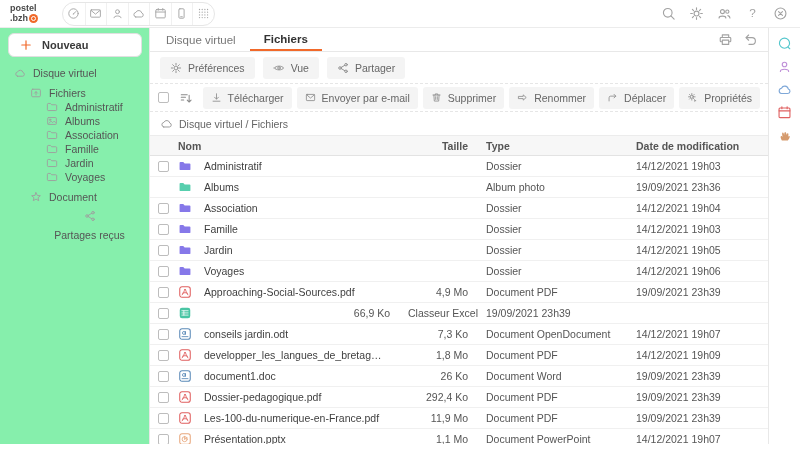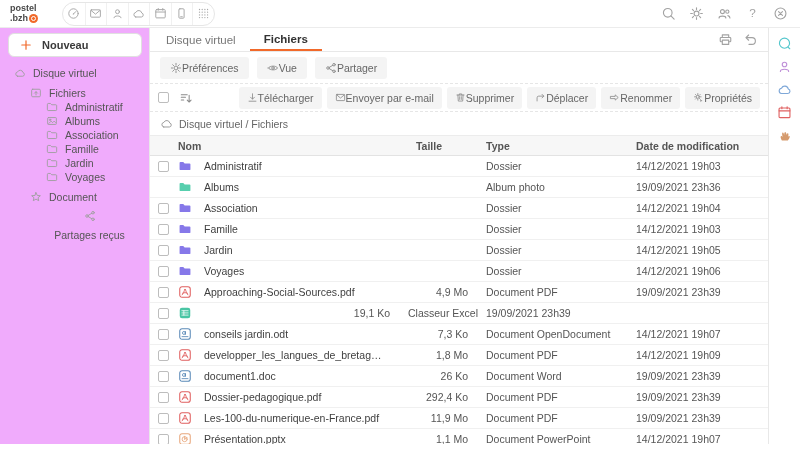--- a/index.html
+++ b/index.html
@@ -19,54 +19,54 @@
   .nav-pill{display:flex;align-items:stretch;border:1px solid #e6e6e6;border-radius:13px;height:24px;overflow:hidden;background:#fff}
   .nav-cell{width:21.5px;display:flex;align-items:center;justify-content:center;border-left:1px solid #f0f0f0;cursor:pointer}
   .nav-cell:first-child{border-left:none}
   .nav-cell .ic{width:13px;height:13px;color:#a8a8a8}
   .top-right{margin-left:auto;display:flex;align-items:center;gap:13px;padding-right:2px}
   .tr-btn{background:none;border:none;padding:0;width:15px;height:15px;display:flex;color:#a2a2a2}
   .tr-btn .ic{width:15px;height:15px;color:inherit}
 
   
   .body-row{flex:1;display:flex;min-height:0}
-  .sidebar{flex:0 0 150px;width:150px;border-right:1px solid #e8e8e8;padding-top:5px;background:#f0abfc}
+  .sidebar{flex:0 0 150px;width:150px;border-right:1px solid #e8e8e8;padding-top:5px;background:#86efac}
   .new-btn{margin:0 8px 9px;width:134px;height:24px;border:1px solid #e0e0e0;border-radius:6px;background:#fff;display:flex;align-items:center;gap:10px;padding:0 11px;font-weight:bold;font-size:11px;color:#3a3a3a}
   .new-btn .ic{width:12px;height:12px;color:#f1692a}
   .tree{display:flex;flex-direction:column;margin-top:4px}
   .tree-item{display:flex;align-items:center;gap:7px;height:14px;font-size:10.5px;color:#555;cursor:pointer;white-space:nowrap}
   .tree-item .ic{width:12px;height:12px;color:#9e9e9e}
   .tree-item.gap{margin-top:6px}
 
   .main{flex:1;min-width:0;display:flex;flex-direction:column}
   .tabs-row{flex:0 0 24px;display:flex;align-items:stretch;border-bottom:1px solid #e8e8e8;padding:0 2px}
   .tab{display:flex;align-items:center;padding:0 14px;font-size:11.5px;color:#777;cursor:pointer}
   .tab.active{color:#333;font-weight:bold;border-bottom:2px solid #f1692a}
   .tabs-actions{margin-left:auto;display:flex;align-items:center;gap:10px;padding-right:8px}
 
   .view-row{flex:0 0 32px;display:flex;align-items:center;gap:8px;padding:0 10px;border-bottom:1px dashed #e6e6e6}
-  .btn{display:inline-flex;align-items:center;gap:0;background:#f4f4f4;border:none;border-radius:3px;height:22px;padding:0 10px;font-size:10.5px;color:#666;white-space:nowrap}
+  .btn{display:inline-flex;align-items:center;gap:6px;background:#f4f4f4;border:none;border-radius:3px;height:22px;padding:0 10px;font-size:10.5px;color:#666;white-space:nowrap}
   .btn .ic{width:12px;height:12px;color:#8a8a8a}
 
   .toolbar{flex:0 0 28px;display:flex;align-items:center;padding:0 8px;border-bottom:1px dashed #e6e6e6}
   .cb{width:11px;height:11px;border:1px solid #bdbdbd;border-radius:2px;background:#fff;display:inline-block;flex:0 0 auto;cursor:pointer}
   .sort-ic{margin-left:10px;width:14px;height:14px;display:inline-flex;color:#8a8a8a;cursor:pointer}
   .sort-ic svg{width:100%;height:100%}
   .actions{margin-left:auto;display:flex;gap:5px}
   .actions .btn{padding:0 8px;}
   .actions .btn .ic{width:11px;height:11px}
 
   .crumb{flex:0 0 23px;display:flex;align-items:center;gap:6px;padding:0 10px;color:#666;font-size:10.5px;cursor:pointer}
   .crumb .ic{width:13px;height:13px}
 
   .table{flex:1;display:flex;flex-direction:column;overflow:hidden}
   .thead,.trow{display:grid;grid-template-columns:20px 26px 1fr 78px 150px 142px;align-items:center;padding:0 8px}
   .thead{flex:0 0 21px;background:#f7f7f7;border-top:1px solid #ececec;border-bottom:1px solid #e3e3e3;font-weight:bold;color:#555;font-size:10.5px}
   .th-nom{grid-column:2/4}
-  .th-taille{text-align:center}
+  .th-taille{text-align:right}
   .th-type,.th-date{padding-left:18px}
   .trow{height:21px;border-bottom:1px solid #f0f0f0;font-size:10.5px;cursor:pointer}
   .cell-cb{display:flex;align-items:center}
   .file-ic{width:14px;height:14px}
   .c-name{overflow:hidden;white-space:nowrap;text-overflow:ellipsis;color:#3f3f3f;padding-right:6px}
   .c-size{text-align:right;color:#555}
   .c-type,.c-date{padding-left:18px;color:#555;white-space:nowrap}
 
   .strip{flex:0 0 32px;width:32px;border-left:1px solid #e8e8e8;display:flex;flex-direction:column;align-items:center;gap:7px;padding-top:8px;background:#fff}
   .strip-btn{background:none;border:none;padding:0;width:16px;height:16px;display:flex}
@@ -396,33 +396,33 @@
                   <path d="M2.8 4.4 H13.2 M6.2 4.4 V2.8 H9.8 V4.4"></path>
                   <path d="M4.2 4.4 L4.8 13.2 H11.2 L11.8 4.4"></path>
                   <path d="M6.8 6.8 V10.8 M9.2 6.8 V10.8"></path>
                 </svg>
               </span>
               <span>Supprimer</span>
             </button>
             <button class="btn">
               <span class="ic">
                 <svg viewBox="0 0 16 16" fill="none" stroke="currentColor" stroke-width="1.2" stroke-linecap="round" stroke-linejoin="round">
-                  <path d="M3 13 V8.4 A2.4 2.4 0 0 1 5.4 6 H12.6"></path>
-                  <path d="M10.2 3.4 L12.8 6 L10.2 8.6"></path>
-                </svg>
-              </span>
-              <span>Déplacer</span>
+                  <path d="M2.6 6.4 H9 V4.2 L13.4 8 L9 11.8 V9.6 H2.6 Z"></path>
+                </svg>
+              </span>
+              <span>Renommer</span>
             </button>
             <button class="btn">
               <span class="ic">
                 <svg viewBox="0 0 16 16" fill="none" stroke="currentColor" stroke-width="1.2" stroke-linecap="round" stroke-linejoin="round">
-                  <path d="M2.6 6.4 H9 V4.2 L13.4 8 L9 11.8 V9.6 H2.6 Z"></path>
-                </svg>
-              </span>
-              <span>Renommer</span>
+                  <path d="M3 13 V8.4 A2.4 2.4 0 0 1 5.4 6 H12.6"></path>
+                  <path d="M10.2 3.4 L12.8 6 L10.2 8.6"></path>
+                </svg>
+              </span>
+              <span>Déplacer</span>
             </button>
             <button class="btn">
               <span class="ic">
                 <svg viewBox="0 0 16 16" fill="none" stroke="currentColor" stroke-width="1.2" stroke-linecap="round" stroke-linejoin="round">
                   <circle cx="7" cy="7" r="2.2"></circle>
                   <path d="M7 2.2 V3.8 M7 10.2 V11.8 M2.2 7 H3.8 M10.2 7 H11.8 M3.6 3.6 L4.7 4.7 M9.3 9.3 L10.4 10.4 M10.4 3.6 L9.3 4.7 M4.7 9.3 L3.6 10.4"></path>
                   <path d="M10.5 10.5 L13.8 13 L11.8 13.4 L11 14.8 Z" fill="currentColor" stroke="none"></path>
                 </svg>
               </span>
               <span>Propriétés</span>
@@ -548,21 +548,21 @@
             <div class="trow">
               <span class="cell-cb">
                 <span class="cb"></span>
               </span>
               <span class="ic file-ic" style="color: rgb(73, 197, 164);">
                 <svg viewBox="0 0 16 16" fill="none" stroke="currentColor" stroke-width="1.2" stroke-linecap="round" stroke-linejoin="round">
                   <rect x="2" y="2" width="12" height="12" rx="2.6" fill="currentColor" stroke="none"></rect>
                   <path d="M4.4 5.4 H11.6 M4.4 7.9 H11.6 M4.4 10.4 H11.6 M6.7 5.4 V10.4" stroke="#fff" stroke-width="0.9"></path>
                 </svg>
               </span>
-              <span class="c-size">19,1 Ko</span>
+              <span class="c-size">66,9 Ko</span>
               <span class="c-type">Classeur Excel</span>
               <span class="c-date">19/09/2021 23h39</span>
             </div>
             <div class="trow">
               <span class="cell-cb">
                 <span class="cb"></span>
               </span>
               <span class="ic file-ic" style="color: rgb(91, 138, 184);">
                 <svg viewBox="0 0 16 16" fill="none" stroke="currentColor" stroke-width="1.2" stroke-linecap="round" stroke-linejoin="round">
                   <rect x="2" y="2" width="12" height="12" rx="2.6"></rect>

